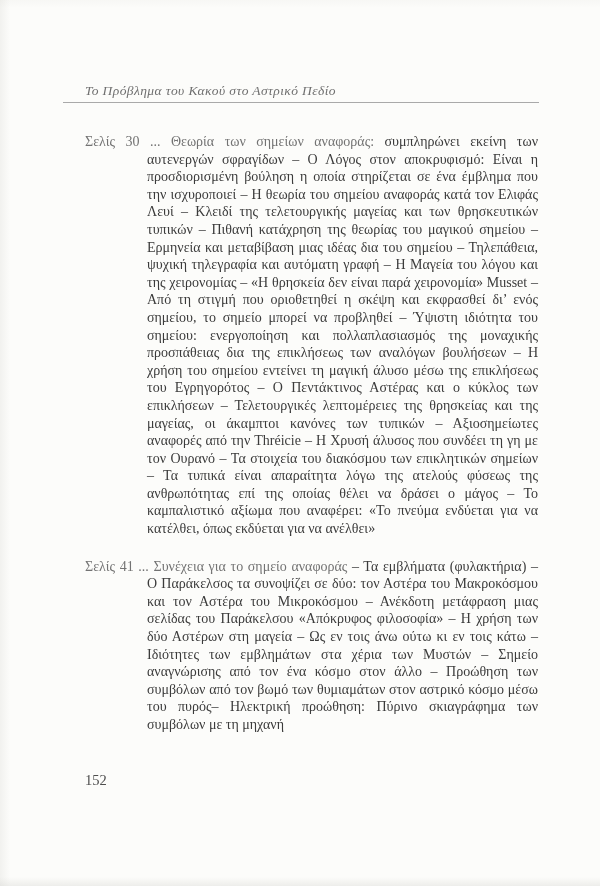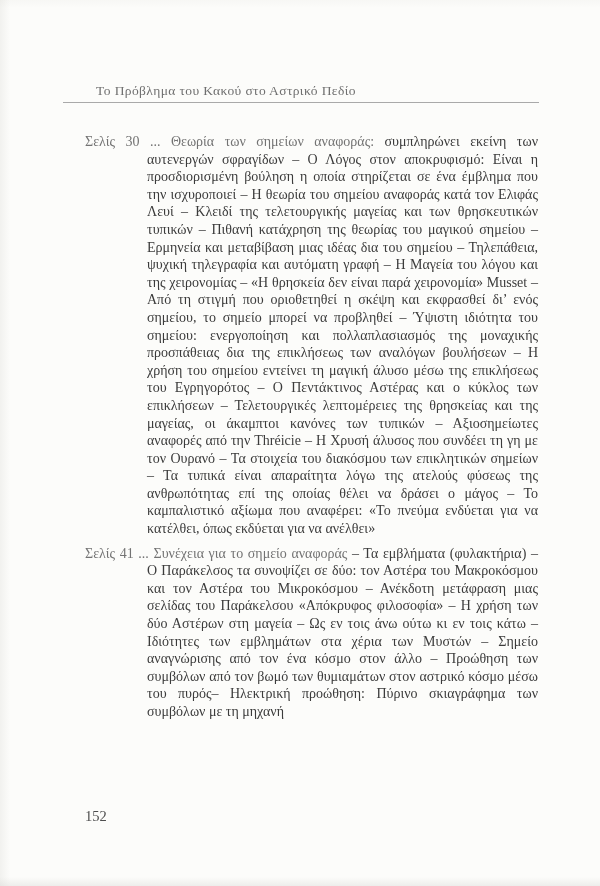--- a/index.html
+++ b/index.html
@@ -26,21 +26,22 @@
   .running-header {
     position: absolute;
     left: 63px;
     top: 83px;
     width: 476px;
     border-bottom: 1.5px solid #a9a9a9;
     padding-bottom: 3px;
   }
   .running-header .title {
     display: block;
-    margin-left: 33px;
+    margin-left: 22px;
+    font-style: italic;
     font-size: 13.5px;
     letter-spacing: 0.4px;
     color: #6f6f6f;
   }
   .content {
     position: absolute;
     left: 85px;
     top: 122px;
     width: 453px;
     font-size: 14px;
@@ -49,30 +50,30 @@
   }
   .para-continuation {
     margin: 0 0 0 62px;
   }
   .entry {
     margin: 11px 0 0 0;
     padding-left: 62px;
     text-indent: -62px;
   }
   .entry + .entry {
-    margin-top: 7px;
+    margin-top: 20px;
   }
   .entry-heading {
     font-weight: normal;
     color: #737373;
   }
   .page-number {
     position: absolute;
     left: 85px;
-    top: 808px;
+    top: 772px;
     font-size: 14.5px;
     color: #4d4d4d;
   }
 </style>
 </head>
 <body>
 
 <div class="scan-surface"></div>
 
 <div class="running-header">

